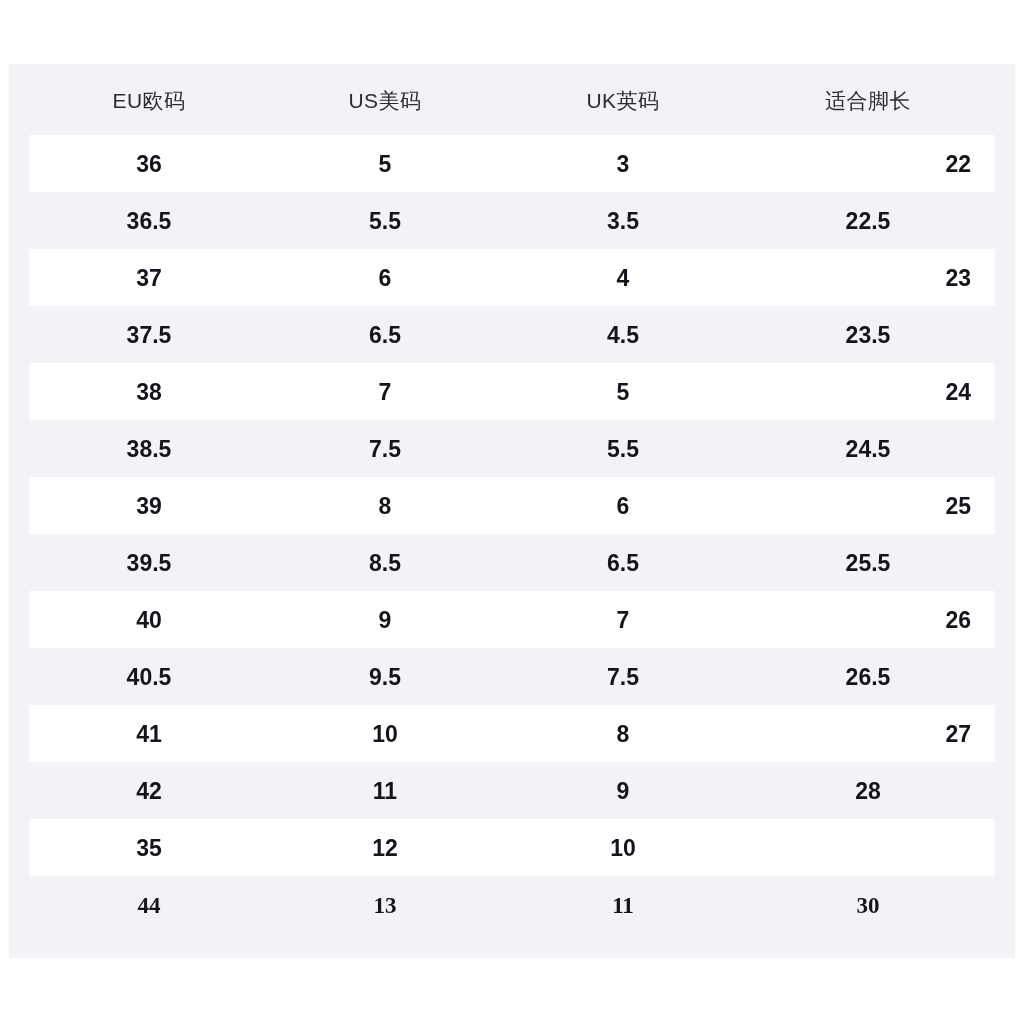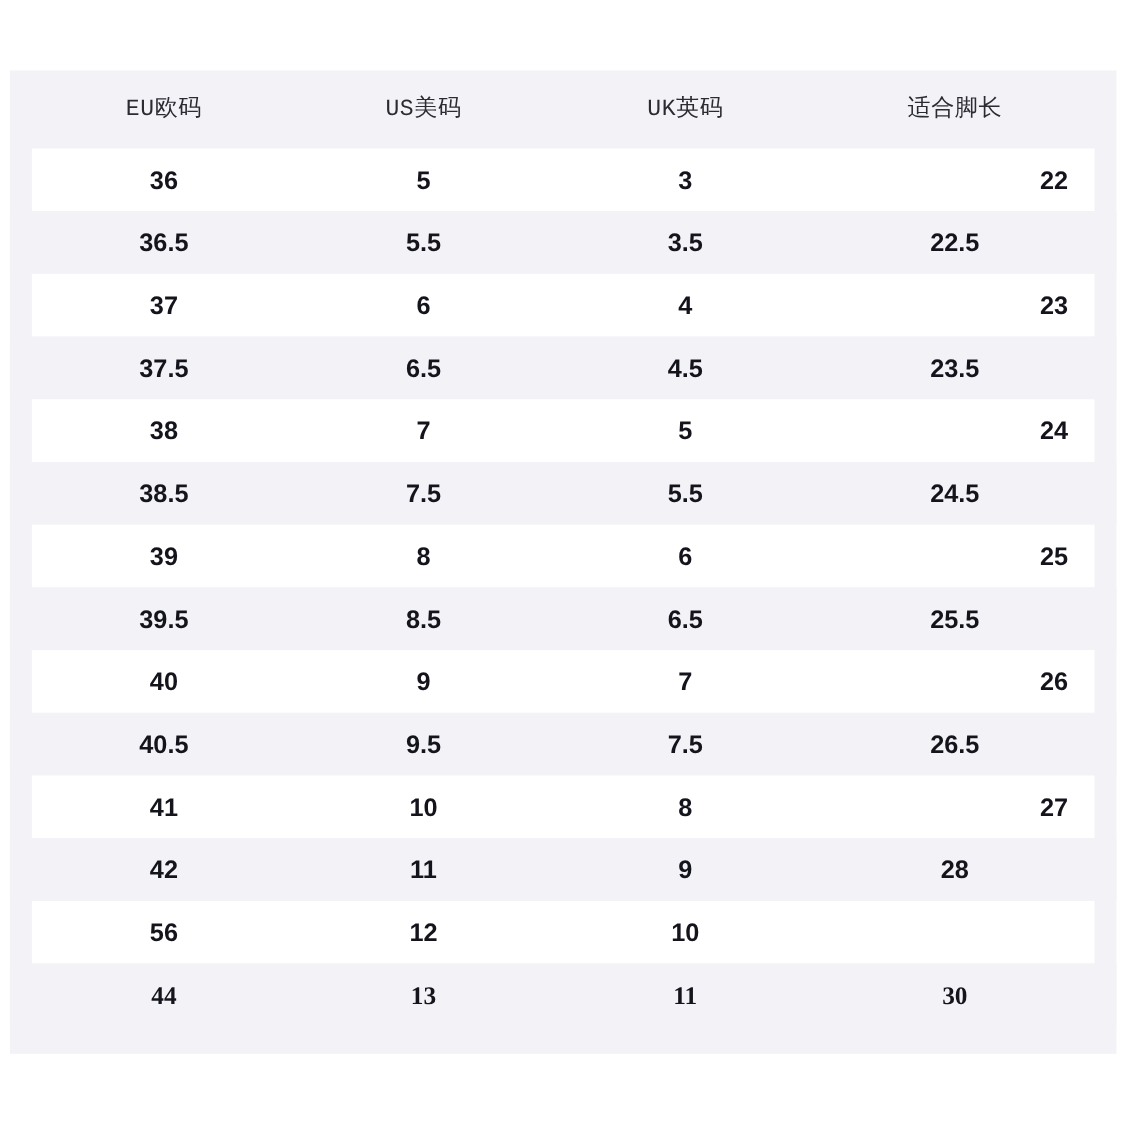--- a/index.html
+++ b/index.html
@@ -33,21 +33,20 @@
 
   
   .header-row {
     position: absolute;
     left: 0;
     top: 0;
     width: 100%;
     height: 71px;
     display: flex;
     align-items: center;
-    font-family: Liberation Mono, monospace;
   }
   .header-cell {
     text-align: center;
     font-size: 21px;
     font-weight: 400;
     color: #2b2b33;
     letter-spacing: 0.5px;
     line-height: 1;
     white-space: nowrap;
   }
@@ -182,21 +181,21 @@
           <div class="data-cell col-2">8</div>
           <div class="data-cell col-3">27</div>
         </div>
         <div class="data-row even" style="top: 698px;">
           <div class="data-cell col-0">42</div>
           <div class="data-cell col-1">11</div>
           <div class="data-cell col-2">9</div>
           <div class="data-cell col-3">28</div>
         </div>
         <div class="data-row odd" style="top: 755px;">
-          <div class="data-cell col-0">56</div>
+          <div class="data-cell col-0">35</div>
           <div class="data-cell col-1">12</div>
           <div class="data-cell col-2">10</div>
         </div>
         <div class="data-row even" style="top: 812px; font-family: Liberation Serif, serif;">
           <div class="data-cell col-0">44</div>
           <div class="data-cell col-1">13</div>
           <div class="data-cell col-2">11</div>
           <div class="data-cell col-3">30</div>
         </div>
       </div>

